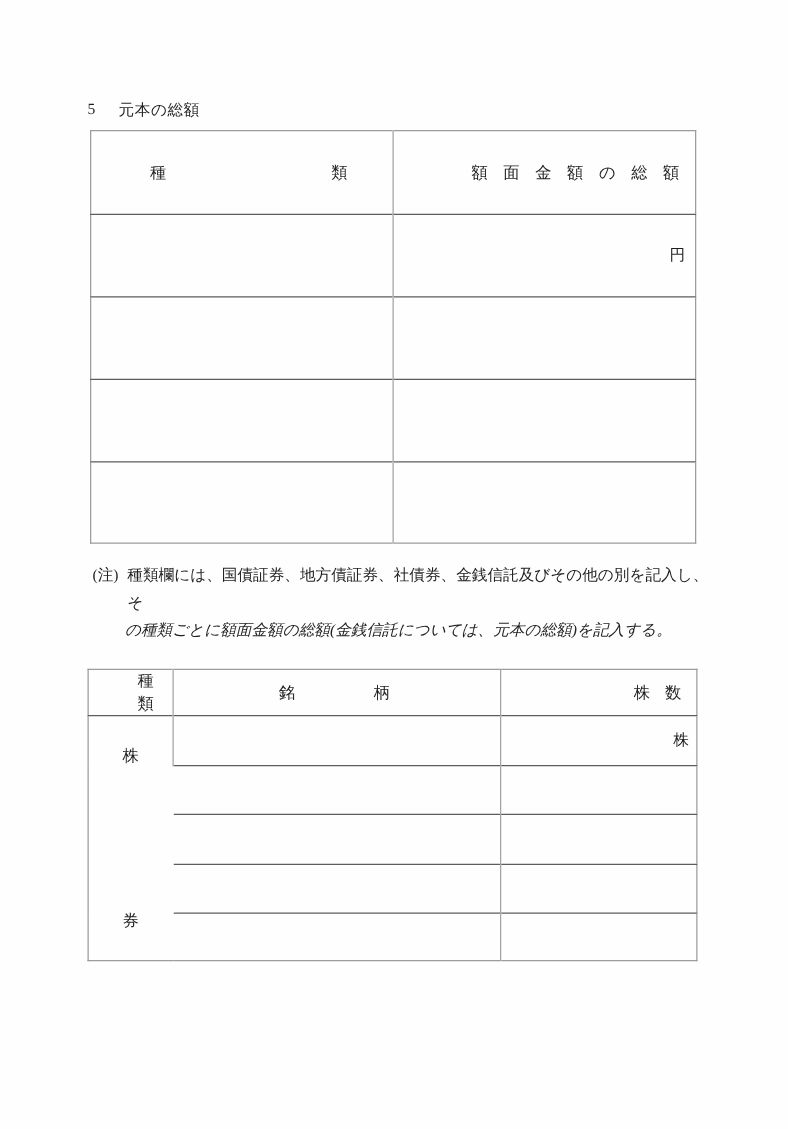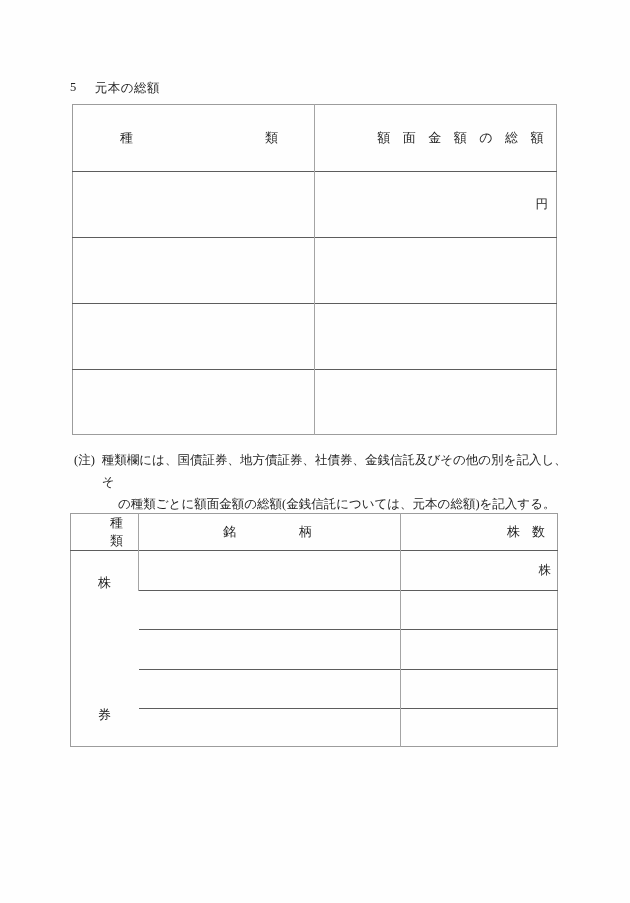--- a/index.html
+++ b/index.html
@@ -16,21 +16,21 @@
 
   
   table { border-collapse:collapse; table-layout:fixed; position:absolute; background:transparent; }
   td { padding:0; vertical-align:middle; font-size:13px; }
 
   #securities-table { left:72px; top:104px; width:484px; border:1px solid #9c9c9c; }
   #securities-table td { border-left:1px solid #a4a4a4; border-top:1px solid #5d5d5d; }
   #securities-table td:first-child { border-left:none; }
   #securities-table tr:first-child td { border-top:none; }
 
-  #shares-table { left:70px; top:513px; width:487px; border:1px solid #9c9c9c;padding-left:37px; }
+  #shares-table { left:70px; top:535px; width:487px; border:1px solid #9c9c9c;padding-left:37px; }
   #shares-table td { border-left:1px solid #a4a4a4; border-top:1px solid #5d5d5d; }
   #shares-table td:first-child { border-left:none; }
   #shares-table tr:first-child td { border-top:none; }
 
   .spread { display:flex; justify-content:space-between; align-items:center; }
   .t1-type-pad { padding:0 36px 0 47px; }
   .t2-brand-pad { padding:0 88px 0 84px; }
 
   .center-sp { text-align:right; }
   .ls12 { letter-spacing:12.5px; padding-left:12.5px; }
@@ -41,21 +41,21 @@
   .pr8 { padding-right:8px; }
   .pr6 { padding-right:6px; }
 
   .vlabel { height:100%; box-sizing:border-box; display:flex; flex-direction:column;
             justify-content:space-between; align-items:center; padding:22px 0; font-size:13px; }
 
   
   .note { position:absolute; left:74px; top:449px; width:496px; font-size:12.5px; line-height:22px; }
   .note-line1 { display:flex; }
   .note-label { margin-right:7px; white-space:nowrap; }
-  .note-line2 { margin-left:44px; }
+  .note-line2 { margin-left:26px;font-style:italic; }
 </style>
 </head>
 <body>
 
 <div class="page">
 
   <div class="doc-title">
     <span class="num">5</span>
     <span>元本の総額</span>
   </div>

